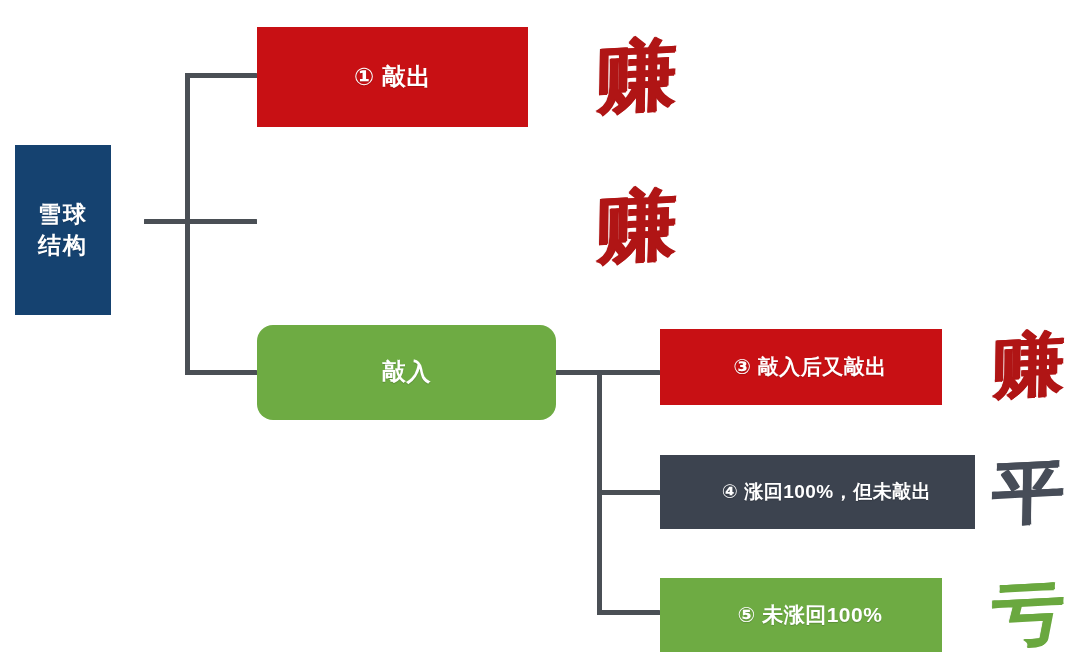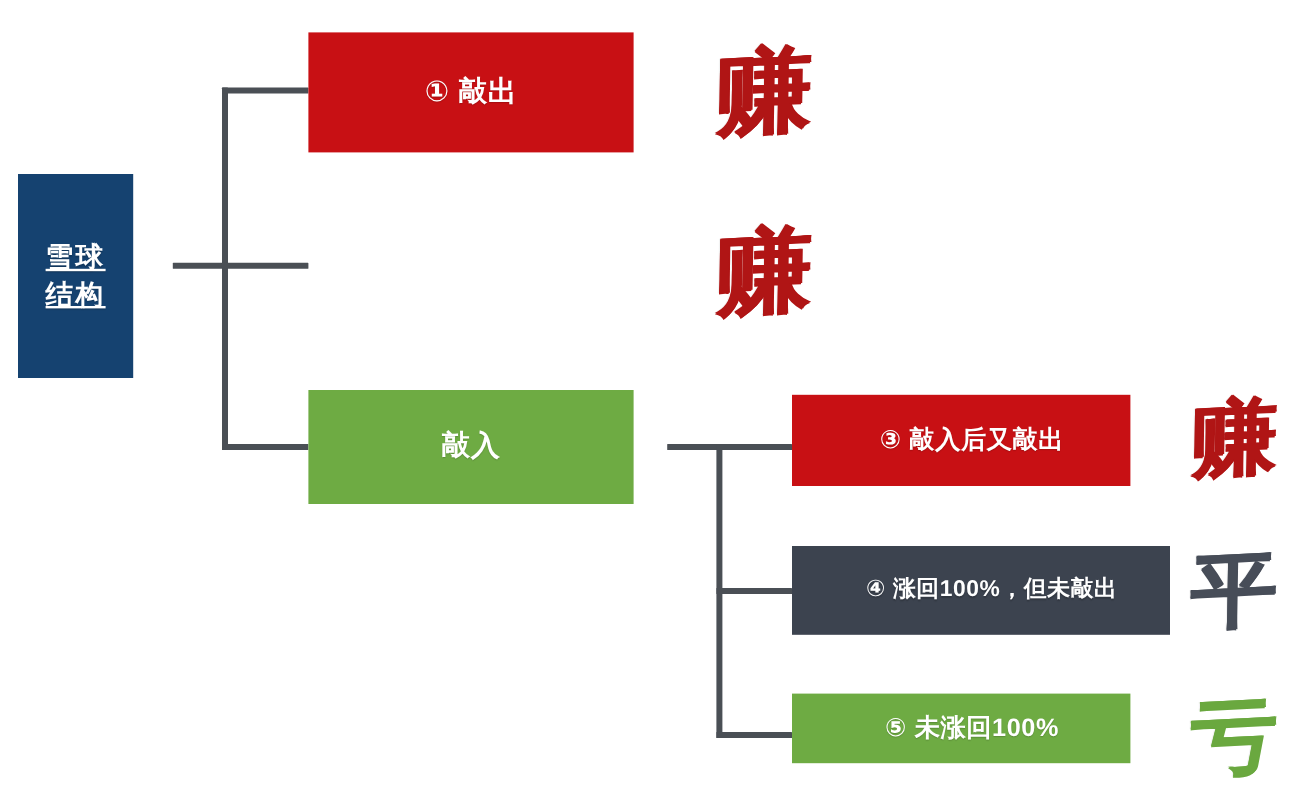--- a/index.html
+++ b/index.html
@@ -42,21 +42,20 @@
     letter-spacing: 0.5px;
     box-sizing: border-box;
     line-height: 1.35;
     text-shadow: 0 1px 1px rgba(0,0,0,0.18);
   }
 
   .node-root {
     flex-direction: column;
     font-size: 23px;
     letter-spacing: 2px;
-    text-decoration: underline;
   }
 
   .node-lvl1 { font-size: 24px; }
   .node-lvl2 { font-size: 21px; padding-left: 18px; }
 
   .node-root .root-line { display: block; }
 
   
   .calli {
     position: absolute;
@@ -102,33 +101,33 @@
   <div class="node node-root" style="left:15px; top:145px; width:96px; height:170px; background:#154270;">
     <span class="root-line">雪球</span>
     <span class="root-line">结构</span>
   </div>
 
   <div class="node node-lvl1" style="left:257px; top:27px; width:271px; height:100px; background:#c81014;">
     <span>① 敲出</span>
   </div>
 
 
-  <div class="node node-lvl1" style="left:257px; top:325px; width:271px; height:95px; background:#6eab43;">
+  <div class="node node-lvl1" style="left:257px; top:325px; width:299px; height:95px; background:#6eab43;border-radius:16px;">
     <span>敲入</span>
   </div>
 
   <div class="node node-lvl2" style="left:660px; top:329px; width:282px; height:76px; background:#c81014;">
     <span>③ 敲入后又敲出</span>
   </div>
 
   <div class="node node-lvl2" style="left:660px; top:455px; width:315px; height:74px; background:#3c434f; font-size:19px;">
     <span>④ 涨回100%，但未敲出</span>
   </div>
 
-  <div class="node node-lvl2" style="left:660px; top:578px; width:282px; height:58px; background:#6eab43;">
+  <div class="node node-lvl2" style="left:660px; top:578px; width:282px; height:74px; background:#6eab43;">
     <span>⑤ 未涨回100%</span>
   </div>
 
   <div class="calli calli-red" style="left:588px; top:33px; width:96px; height:88px; font-size:76px;">
     <span>赚</span>
   </div>
 
   <div class="calli calli-red" style="left:588px; top:183px; width:96px; height:88px; font-size:76px;">
     <span>赚</span>
   </div>

